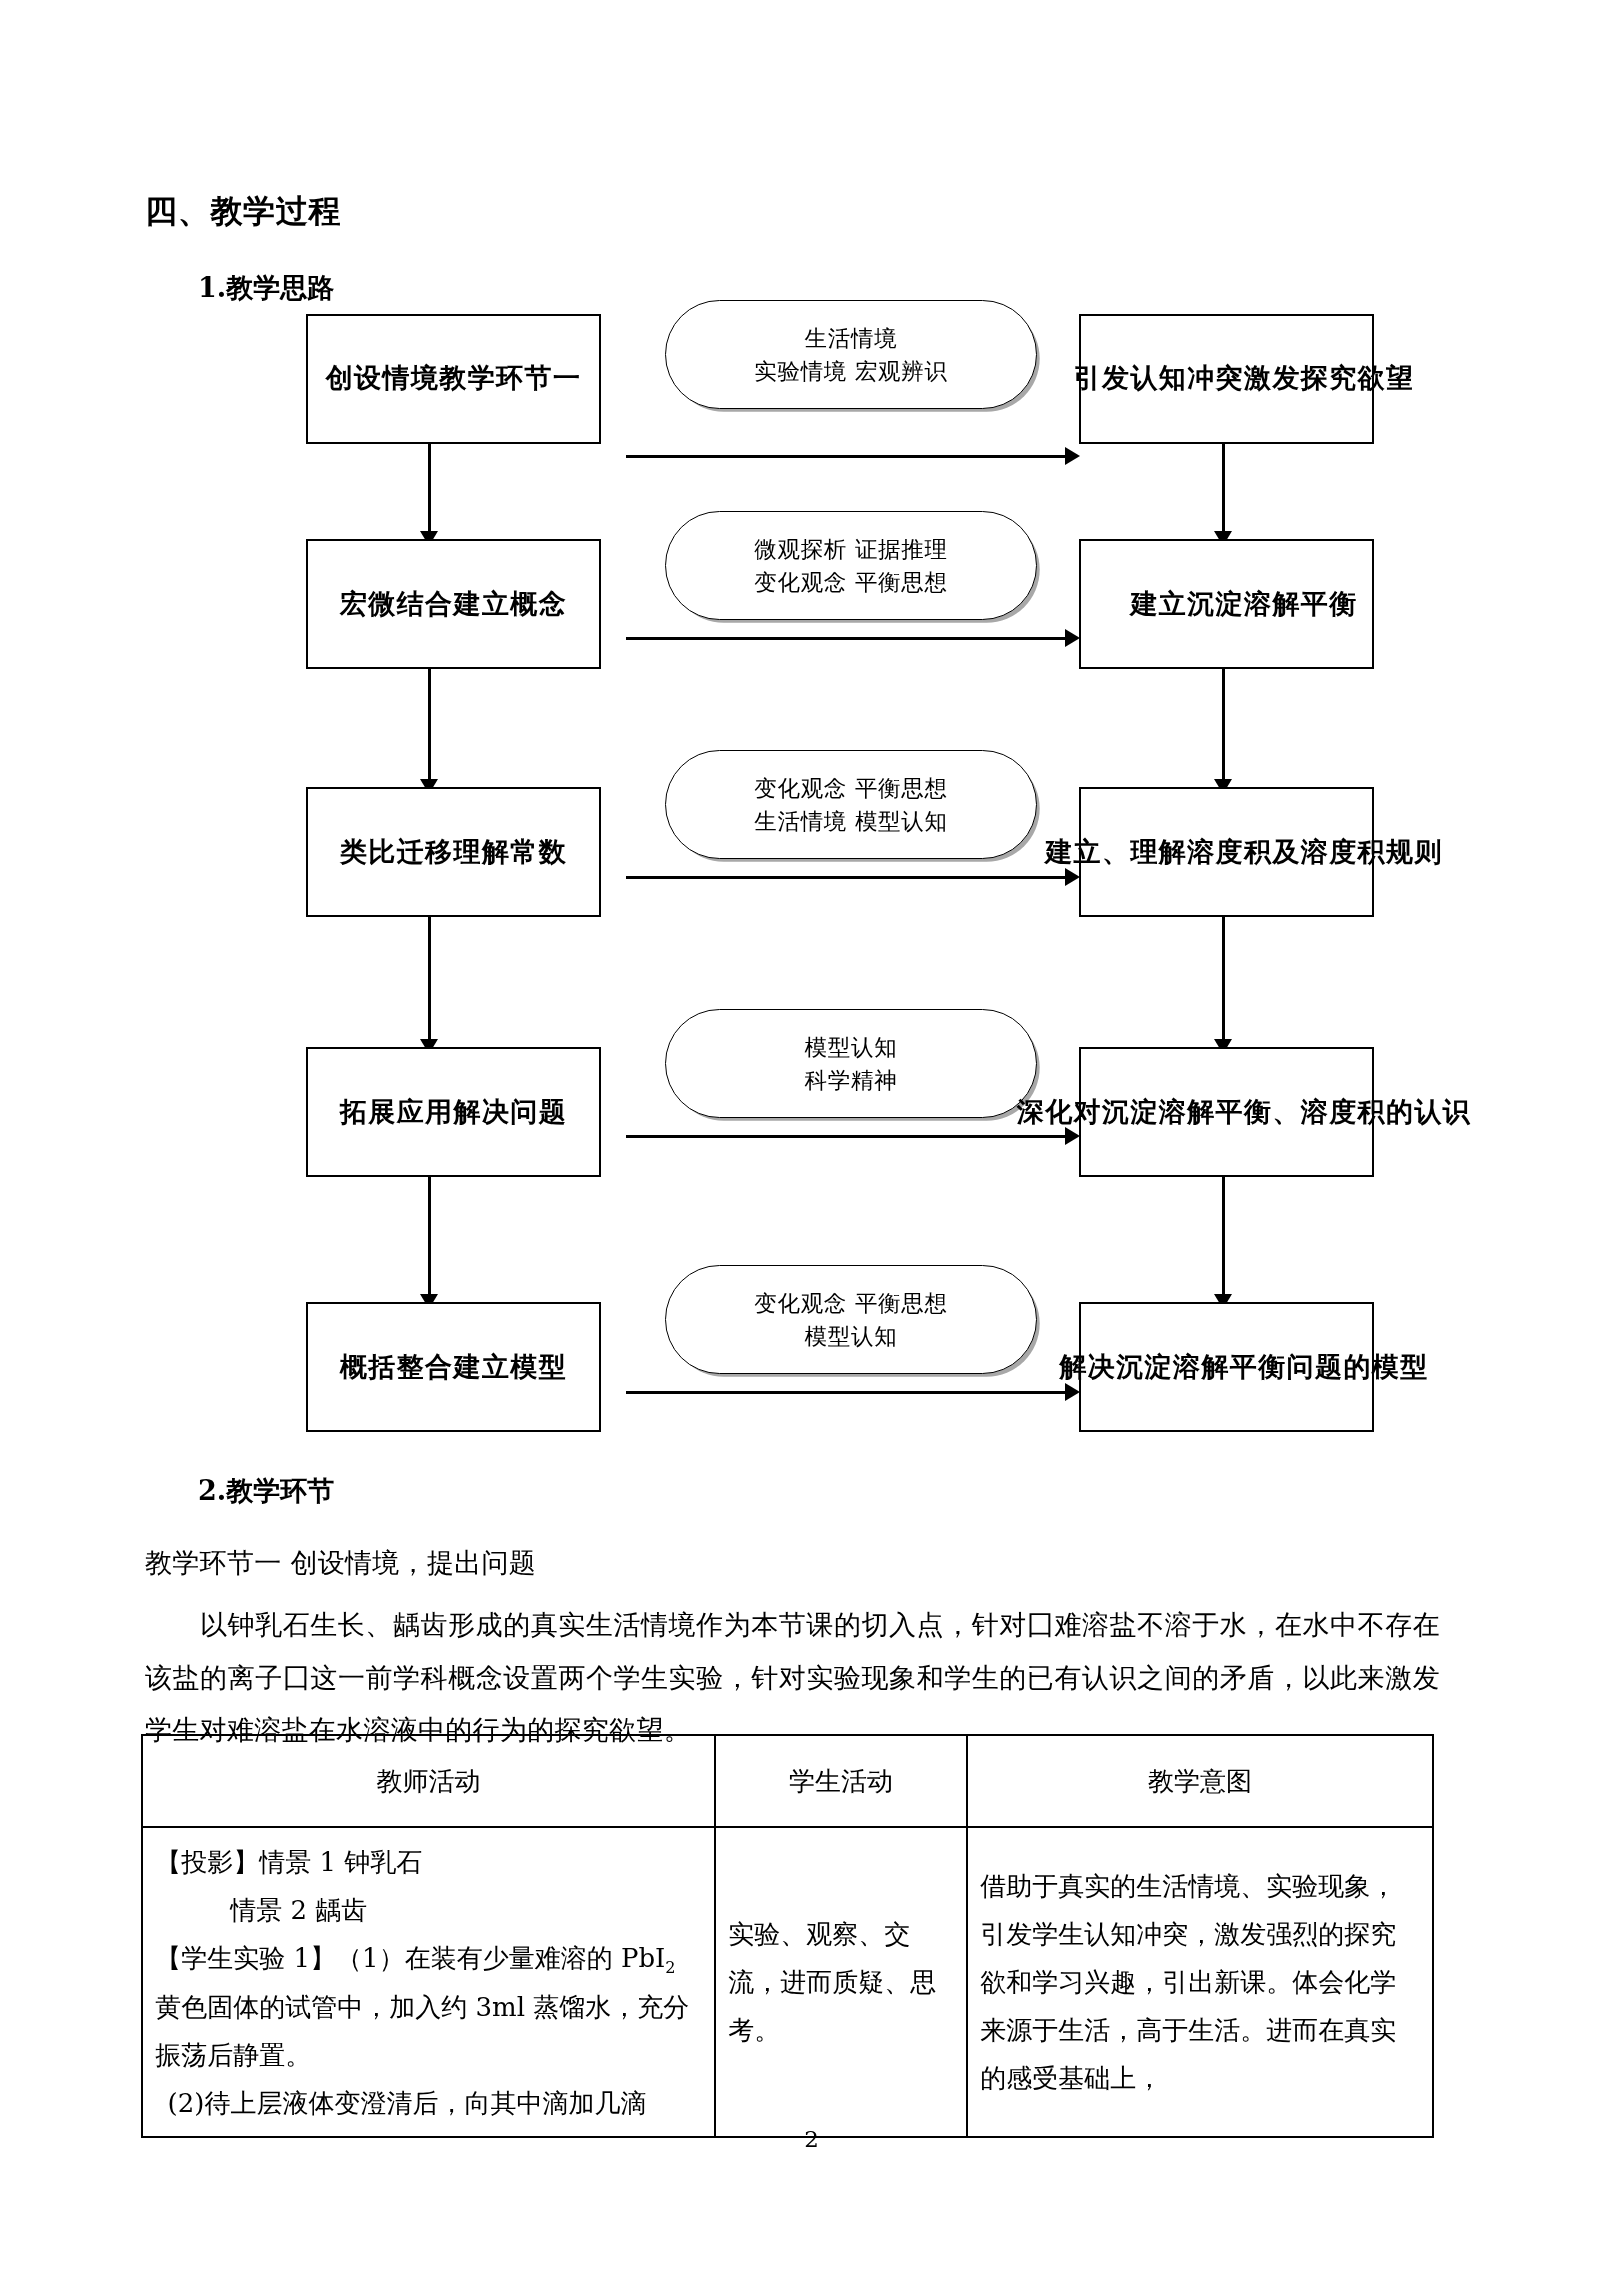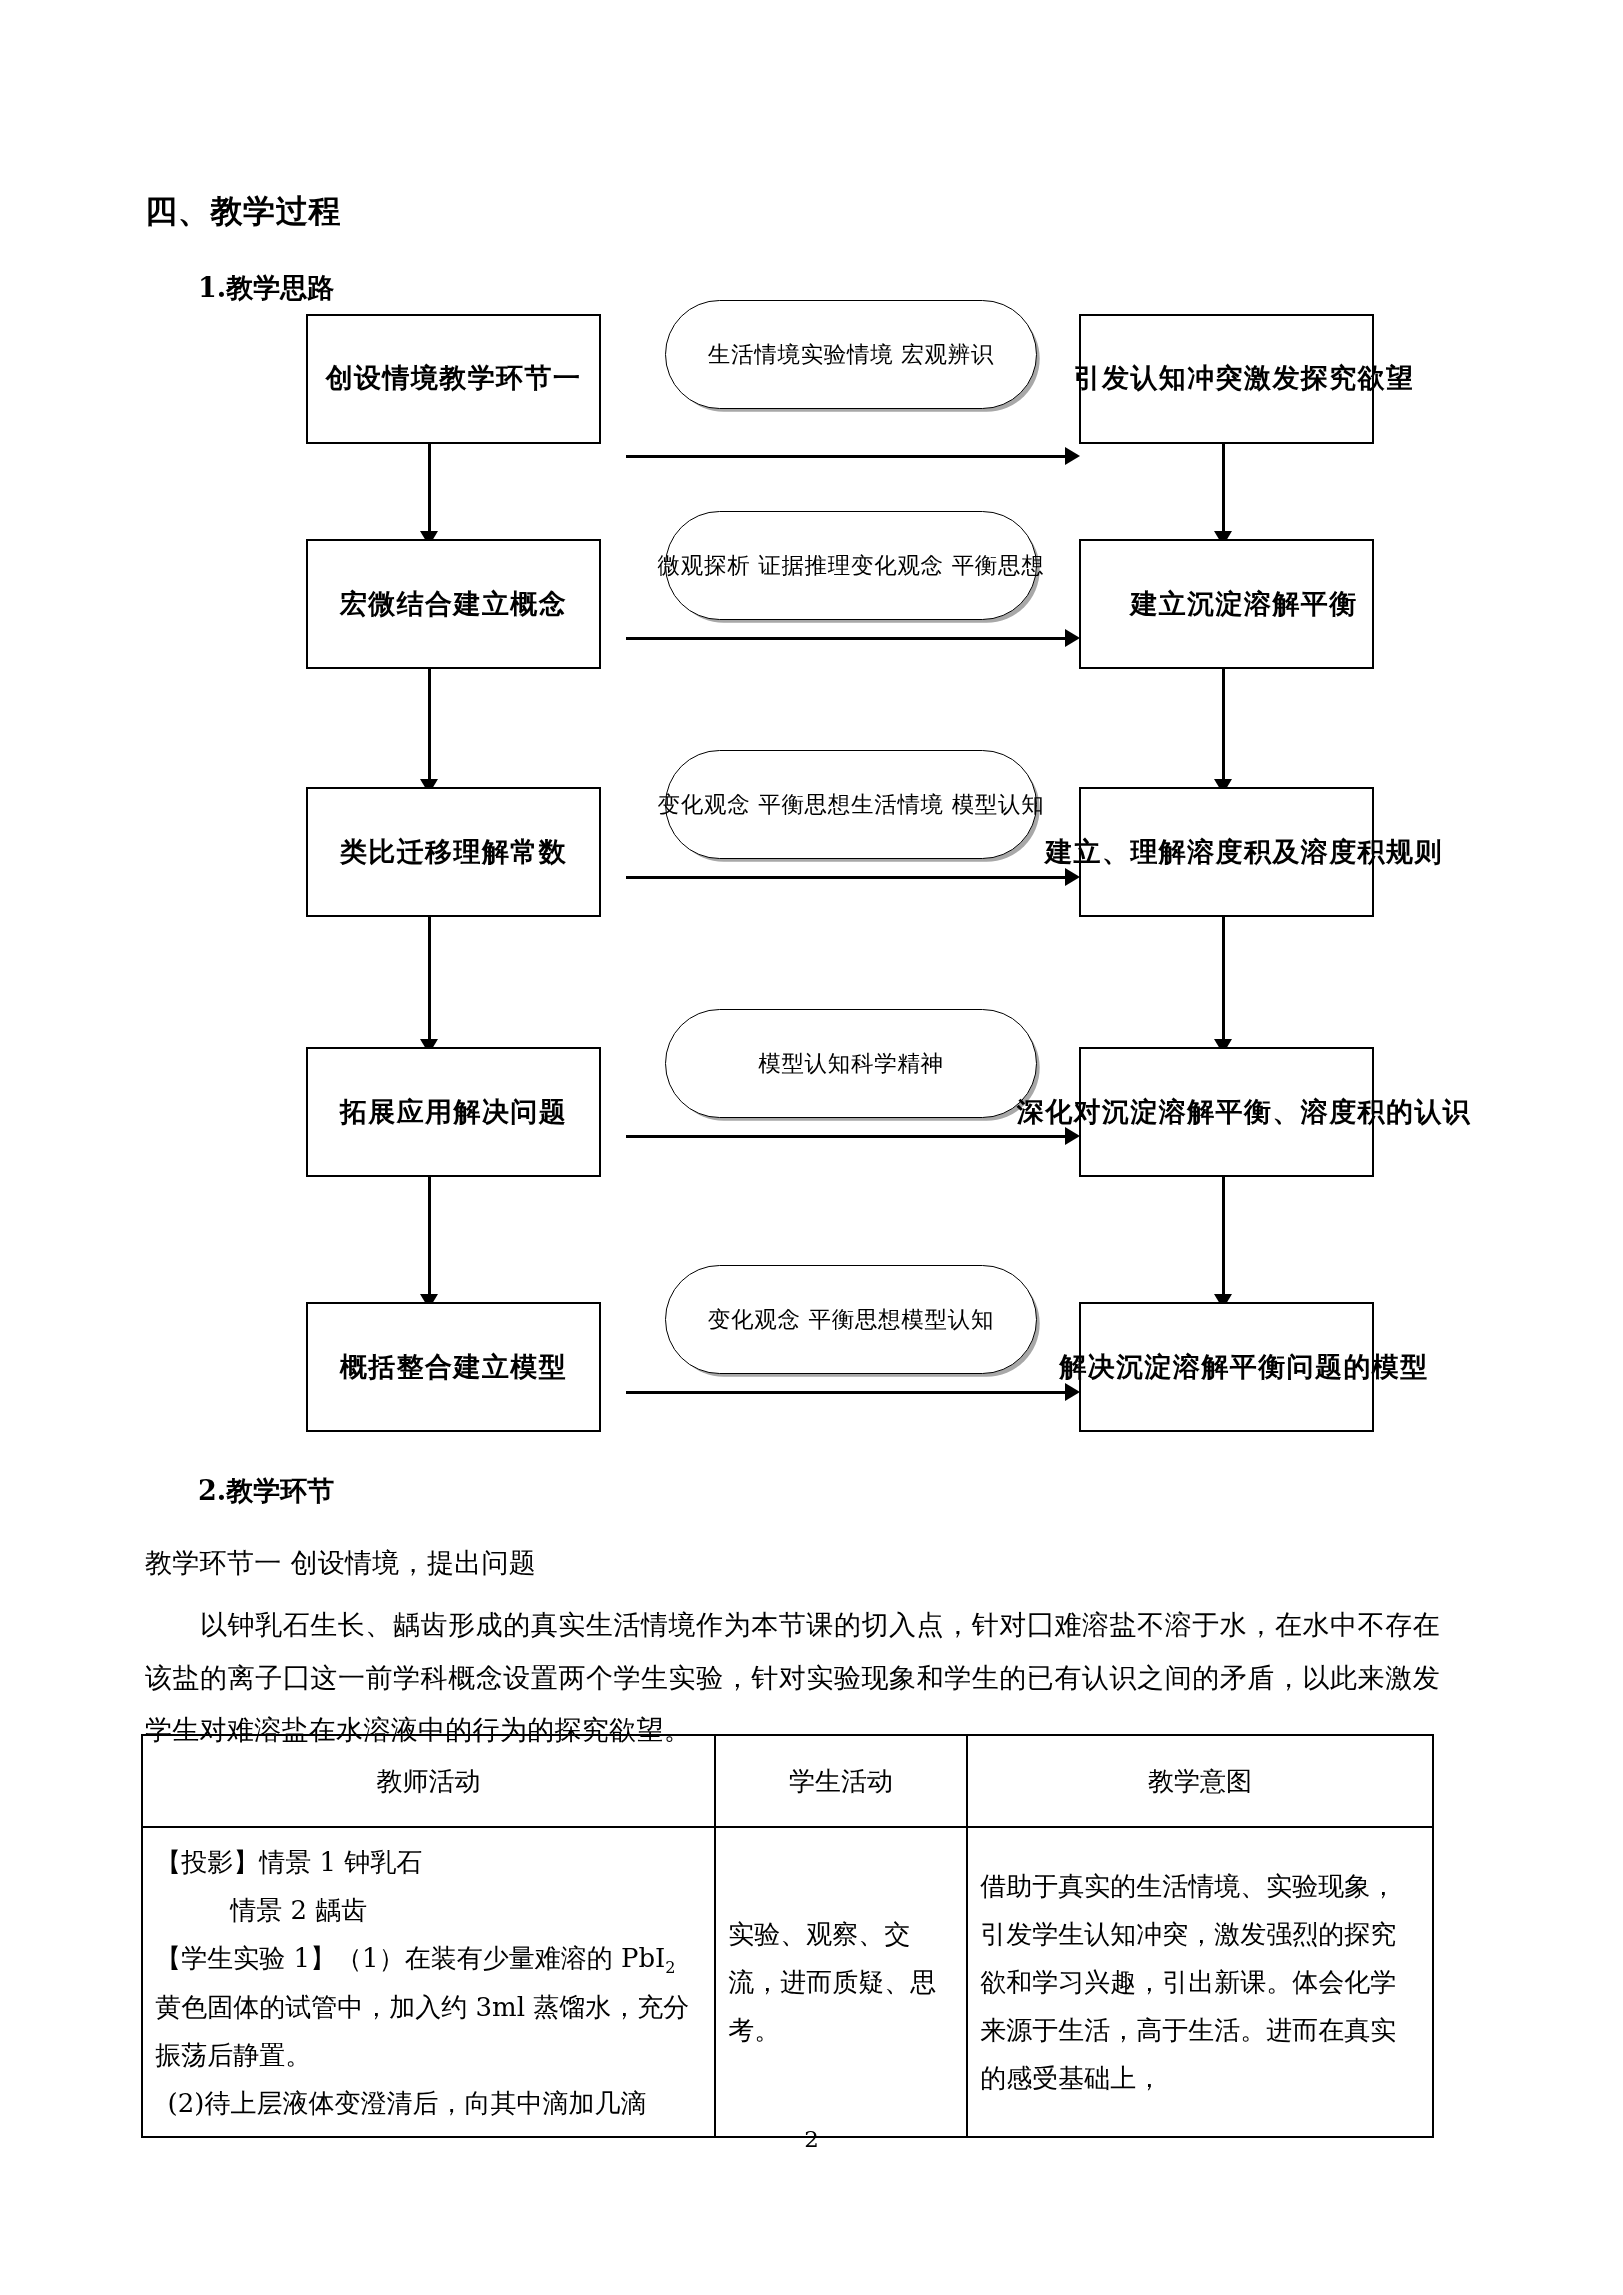--- a/index.html
+++ b/index.html
@@ -88,21 +88,21 @@
     padding-left: 35px;
   }
   .pill {
     position: absolute;
     left: 665px;
     width: 372px;
     border: 1.4px solid #000;
     border-radius: 681px;
     background: #fff;
     display: flex;
-    flex-direction: row;
+    flex-direction: column;
     align-items: center;
     justify-content: center;
     box-sizing: border-box;
     font-size: 22.5px;
     line-height: 1.45;
     letter-spacing: 0.7px;
     text-align: center;
     box-shadow: 4.1px 4.1px 0 -1.4px #a8a8a8;
   }
   .pill .ln { white-space: nowrap; }

